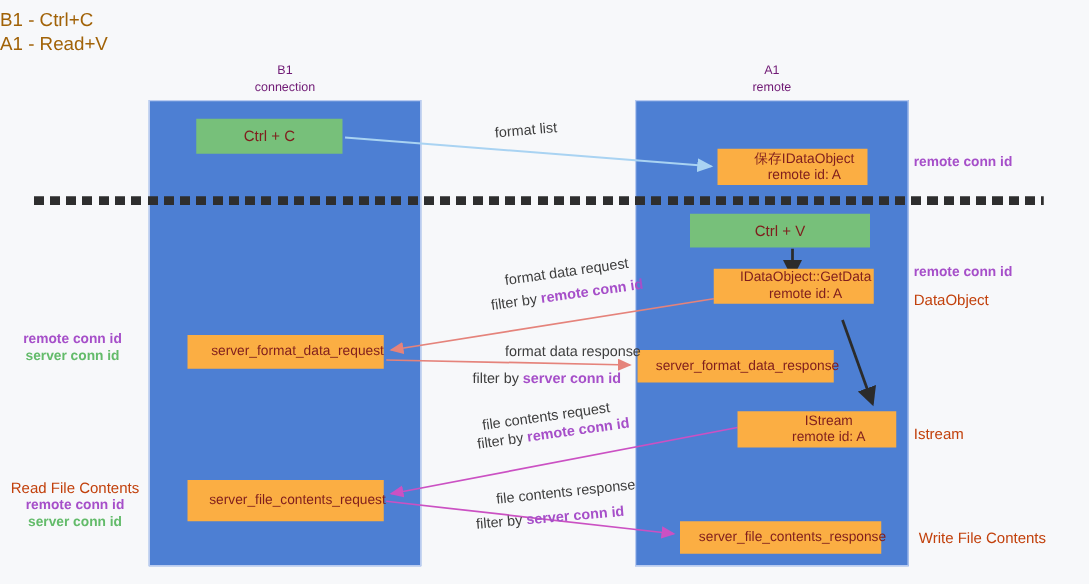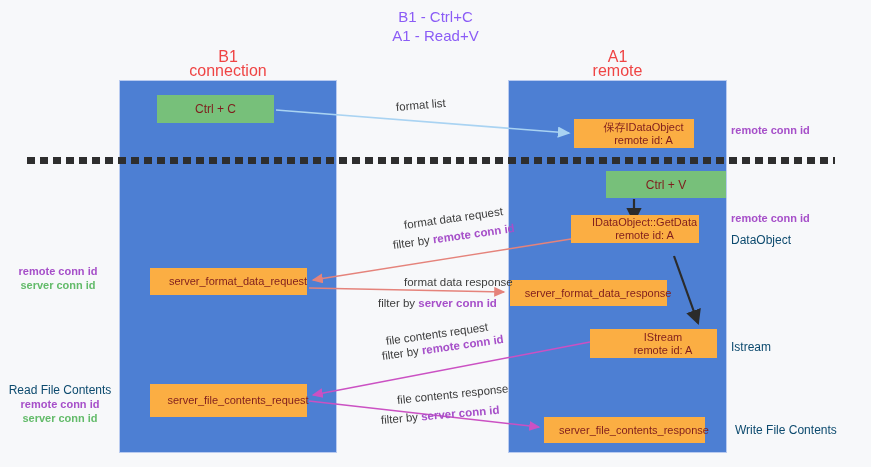--- a/index.html
+++ b/index.html
@@ -1,28 +1,28 @@
 <!DOCTYPE html>
 <html><head>
 <meta charset="utf-8">
 <style>
   html,body{margin:0;padding:0;background:#f7f8fa;}
   .canvas{position:relative;width:871px;height:467px;background:#f7f8fa;overflow:hidden;
           font-family:"Liberation Sans",sans-serif;}
   .abs{position:absolute;}
-  .title{left:0;right:0;top:7px;text-align:center;color:#8b5cf6;font-size:15px;line-height:19px;}
-  .colhead{top:50px;text-align:center;color:#ef4444;font-size:16px;line-height:14px;}
+  .title{left:0;right:0;top:7px;text-align:left;color:#a16207;font-size:15px;line-height:19px;}
+  .colhead{top:50px;text-align:center;color:#701a75;font-size:10px;line-height:14px;}
   .column{background:#4d7fd3;border:1px solid #b9cbf0;box-sizing:border-box;}
   .node{box-sizing:border-box;display:flex;flex-direction:column;align-items:center;justify-content:center;
         color:#7f1d1d;text-align:center;}
   .green{background:#77c07a;}
   .orange{background:#fbae43;}
   .n12{font-size:12px;}
   .n11{font-size:11px;line-height:13px;padding-left:19px;}
-  .sidelabel{font-size:12px;color:#0c4a6e;white-space:nowrap;}
+  .sidelabel{font-size:12px;color:#c2410c;white-space:nowrap;}
   .purple{color:#a64fc9;font-weight:bold;}
   .greentxt{color:#63bb6a;font-weight:bold;}
   .connlab{font-size:11px;line-height:14px;white-space:nowrap;}
   .flow{font-size:11.5px;color:#3d3d3d;white-space:nowrap;transform-origin:left center;}
   .flow .purple{font-size:11.5px;}
   .dashline{height:7px;background:repeating-linear-gradient(90deg,#2e2e2e 0 8px,rgba(0,0,0,0) 8px 13px);}
   svg{position:absolute;left:0;top:0;pointer-events:none;}
 </style>
 </head>
 <body>
@@ -74,21 +74,21 @@
 
   <div class="abs node green n12" style="left:157px;top:95px;width:117px;height:28px;">
     <span>Ctrl + C</span>
   </div>
 
   <div class="abs node orange n11" style="left:574px;top:119px;width:120px;height:29px;">
     <div>保存IDataObject</div>
     <div>remote id: A</div>
   </div>
 
-  <div class="abs node green n12" style="left:606px;top:171px;width:120px;height:27px;">
+  <div class="abs node green n12" style="left:552px;top:171px;width:144px;height:27px;">
     <span>Ctrl + V</span>
   </div>
 
   <div class="abs node orange n11" style="left:571px;top:215px;width:128px;height:28px;align-items:center;">
     <div>IDataObject::GetData</div>
     <div>remote id: A</div>
   </div>
 
   <div class="abs node orange n11" style="left:150px;top:268px;width:157px;height:27px;">
     <span>server_format_data_request</span>

